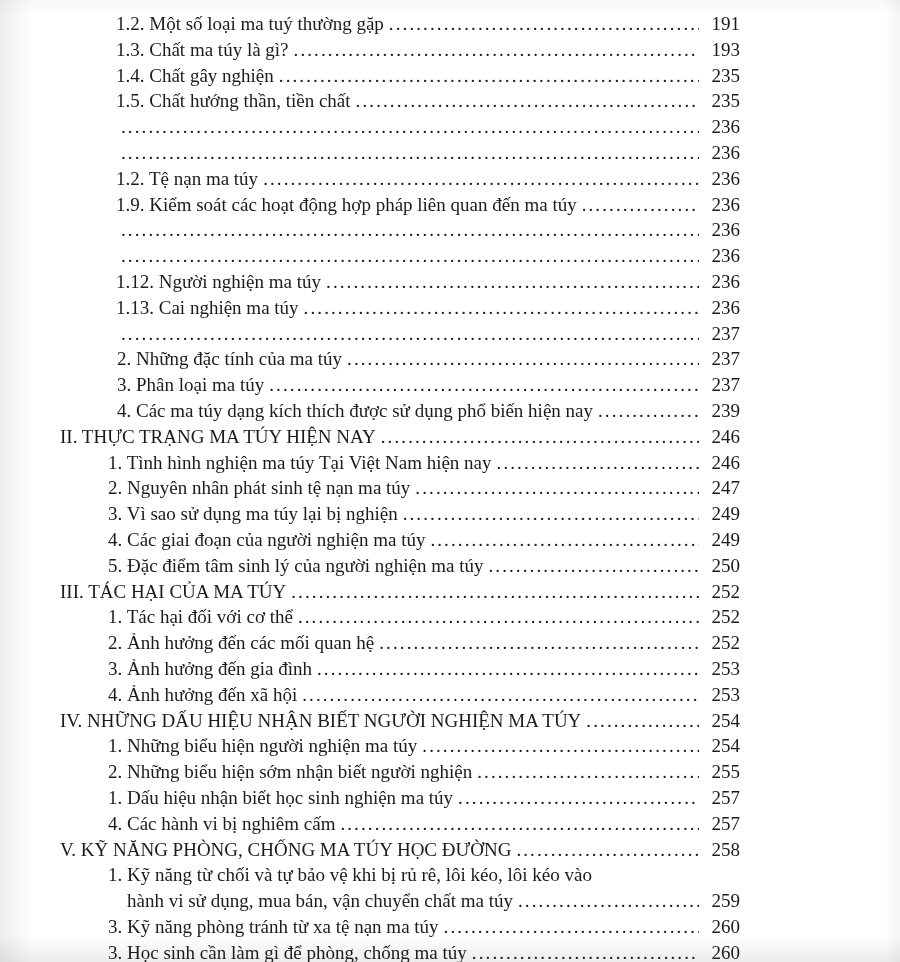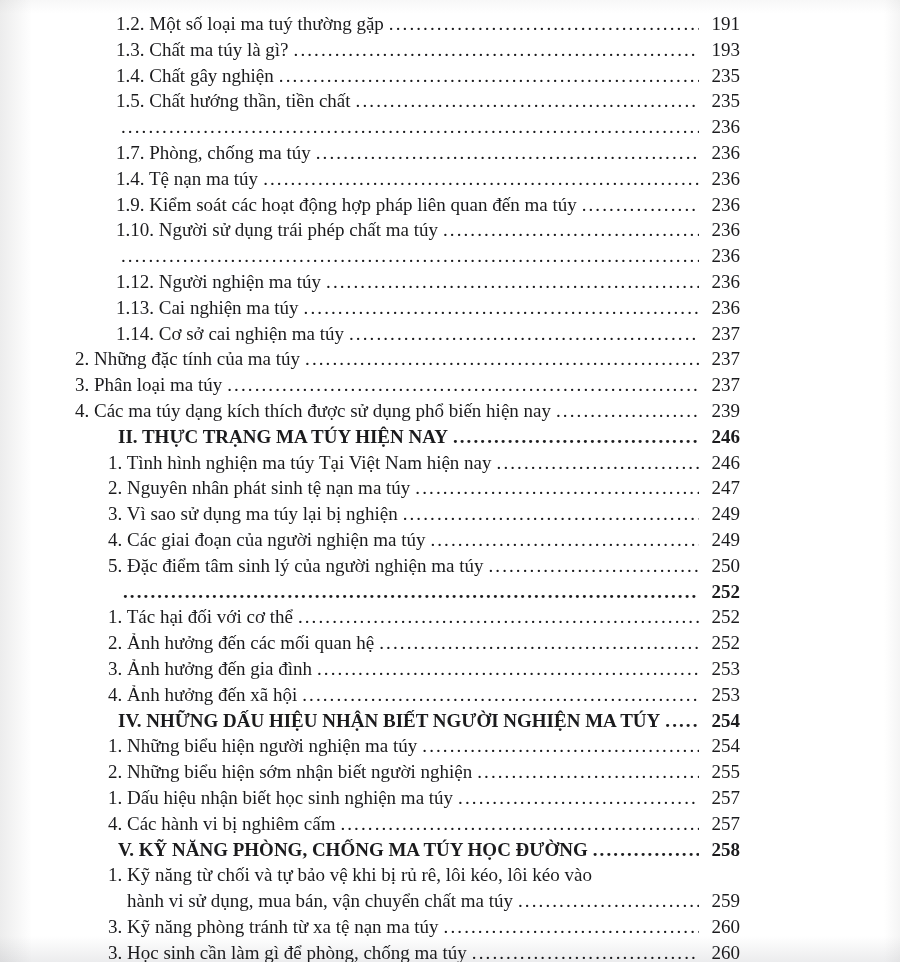--- a/index.html
+++ b/index.html
@@ -21,23 +21,23 @@
       linear-gradient(to top,    rgba(105,108,118,0.13), rgba(105,108,118,0) 26px),
       linear-gradient(to bottom, rgba(110,110,112,0.05), rgba(110,110,112,0) 14px);
   }
   .toc {
     padding-top: 11px;
   }
   .row {
     margin-right: 160px; 
   }
   .lvl-sub     { margin-left: 116px; } 
-  .lvl-item1   { margin-left: 75px; } 
+  .lvl-item1   { margin-left: 117px; } 
   .lvl-item    { margin-left: 108px; } 
-  .lvl-section { margin-left: 118px; font-weight: 700; } 
+  .lvl-section { margin-left: 60px; font-weight: 400; } 
 
   .line1 { white-space: nowrap; }
   .line2 { display: flex; align-items: baseline; }
   .t { white-space: nowrap; flex: 0 0 auto; }
   .two-line .t { padding-left: 19px; } 
 
   .dots {
     flex: 1 1 auto;
     min-width: 0;
     overflow: hidden;
@@ -94,45 +94,43 @@
     <div class="row lvl-sub">
 
     <div class="line2">
       <span class="dots"></span>
       <span class="pg">236</span>
     </div>
   </div>
     <div class="row lvl-sub">
 
     <div class="line2">
-      <span class="t">1.7. Phòng, chống ma túy</span>
-      <span class="dots"></span>
-      <span class="pg">236</span>
-    </div>
-  </div>
-    <div class="row lvl-sub">
-
-    <div class="line2">
-      <span class="t">1.4. Tệ nạn ma túy</span>
+      <span class="dots"></span>
+      <span class="pg">236</span>
+    </div>
+  </div>
+    <div class="row lvl-sub">
+
+    <div class="line2">
+      <span class="t">1.2. Tệ nạn ma túy</span>
       <span class="dots"></span>
       <span class="pg">236</span>
     </div>
   </div>
     <div class="row lvl-sub">
 
     <div class="line2">
       <span class="t">1.9. Kiểm soát các hoạt động hợp pháp liên quan đến ma túy</span>
       <span class="dots"></span>
       <span class="pg">236</span>
     </div>
   </div>
     <div class="row lvl-sub">
 
     <div class="line2">
-      <span class="t">1.10. Người sử dụng trái phép chất ma túy</span>
       <span class="dots"></span>
       <span class="pg">236</span>
     </div>
   </div>
     <div class="row lvl-sub">
 
     <div class="line2">
       <span class="dots"></span>
       <span class="pg">236</span>
     </div>
@@ -149,21 +147,20 @@
 
     <div class="line2">
       <span class="t">1.13. Cai nghiện ma túy</span>
       <span class="dots"></span>
       <span class="pg">236</span>
     </div>
   </div>
     <div class="row lvl-sub">
 
     <div class="line2">
-      <span class="t">1.14. Cơ sở cai nghiện ma túy</span>
       <span class="dots"></span>
       <span class="pg">237</span>
     </div>
   </div>
     <div class="row lvl-item1">
 
     <div class="line2">
       <span class="t">2. Những đặc tính của ma túy</span>
       <span class="dots"></span>
       <span class="pg">237</span>
@@ -229,20 +226,21 @@
 
     <div class="line2">
       <span class="t">5. Đặc điểm tâm sinh lý của người nghiện ma túy</span>
       <span class="dots"></span>
       <span class="pg">250</span>
     </div>
   </div>
     <div class="row lvl-section">
 
     <div class="line2">
+      <span class="t">III. TÁC HẠI CỦA MA TÚY</span>
       <span class="dots"></span>
       <span class="pg">252</span>
     </div>
   </div>
     <div class="row lvl-item">
 
     <div class="line2">
       <span class="t">1. Tác hại đối với cơ thể</span>
       <span class="dots"></span>
       <span class="pg">252</span>

